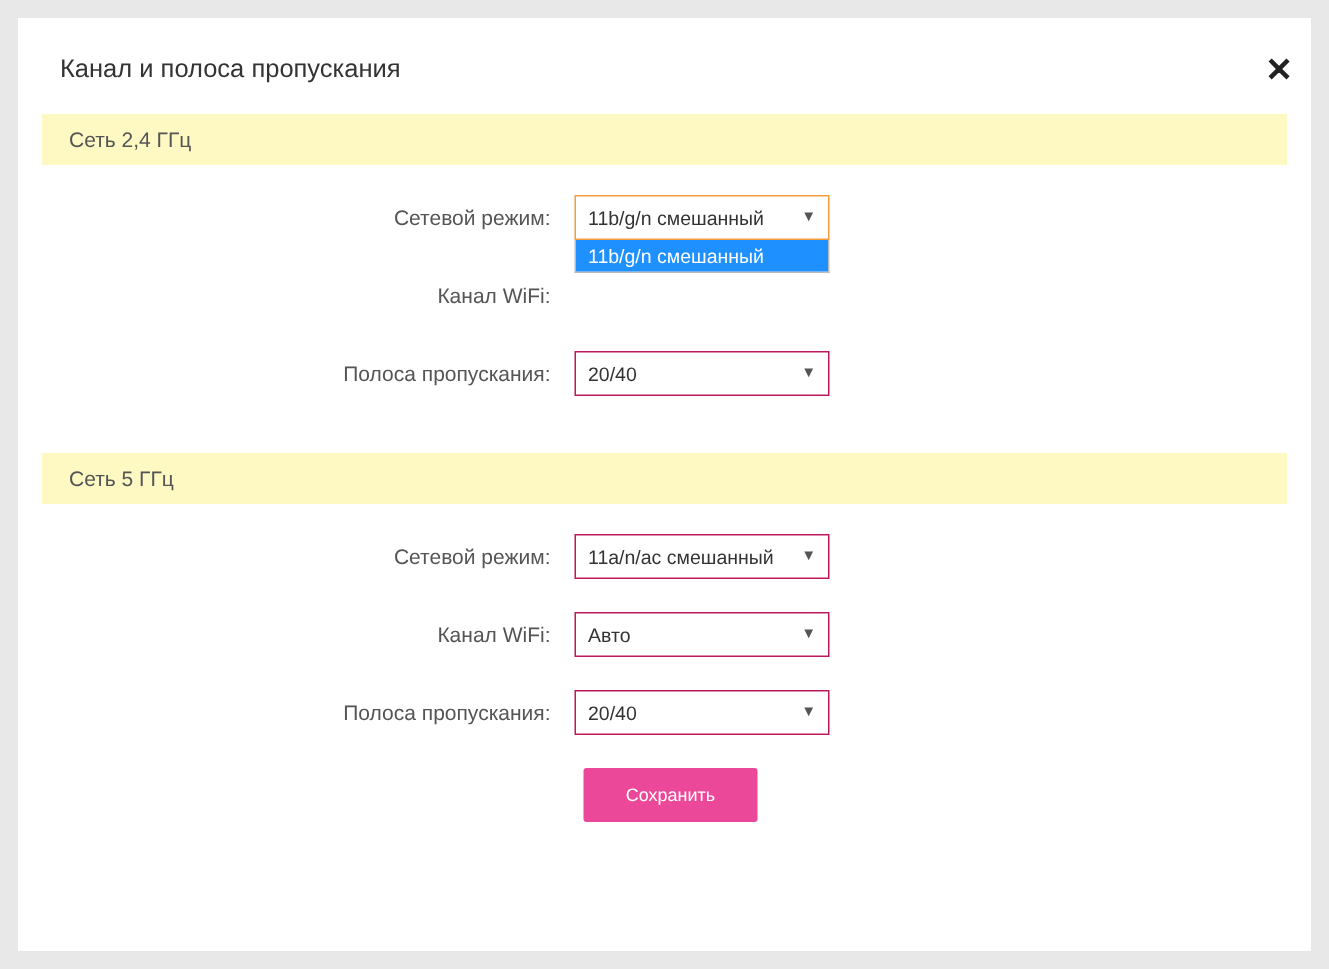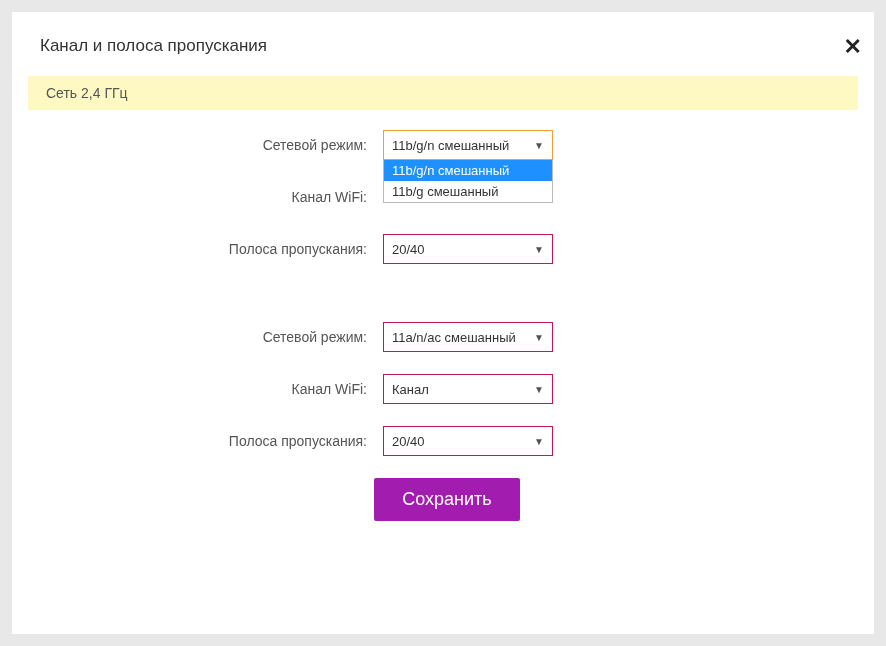--- a/index.html
+++ b/index.html
@@ -110,25 +110,25 @@
     }
     .dropdown-item.selected {
       background: #1e90ff;
       color: #fff;
     }
     .save-row {
       text-align: center;
       margin-top: 12px;
     }
     .save-btn {
-      background: #a21caf;
+      background: #ec4899;
       color: #fff;
       border: none;
       padding: 11px 28px;
-      font-size: 18px;
+      font-size: 12px;
       cursor: pointer;
       border-radius: 2px;
     }
   </style>
 </head>
 <body>
 
 <div class="modal">
 
   <div class="modal-header">
@@ -144,21 +144,20 @@
 
     <div class="form-row">
       <div class="form-label">Сетевой режим:</div>
       <div class="select-wrap">
         <div class="select-box active">
           <span>11b/g/n смешанный</span>
           <span class="select-caret">▼</span>
         </div>
         <div class="dropdown">
           <div class="dropdown-item selected">11b/g/n смешанный</div>
-          <div class="dropdown-item">11b/g смешанный</div>
         </div>
       </div>
     </div>
 
     <div class="form-row">
       <div class="form-label">Канал WiFi:</div>
       <div class="select-wrap" style="visibility:hidden;">
         <div class="select-box">
             <span>&nbsp;</span>
           </div>
@@ -170,38 +169,39 @@
       <div class="select-wrap">
         <div class="select-box">
           <span>20/40</span>
           <span class="select-caret">▼</span>
         </div>
       </div>
     </div>
 
   </div>
 
+  <div class="section-header">Сеть 5 ГГц</div>
 
   <div class="form-section">
 
     <div class="form-row">
       <div class="form-label">Сетевой режим:</div>
       <div class="select-wrap">
         <div class="select-box">
           <span>11a/n/ac смешанный</span>
           <span class="select-caret">▼</span>
         </div>
       </div>
     </div>
 
     <div class="form-row">
       <div class="form-label">Канал WiFi:</div>
       <div class="select-wrap">
         <div class="select-box">
-          <span>Канал</span>
+          <span>Авто</span>
           <span class="select-caret">▼</span>
         </div>
       </div>
     </div>
 
     <div class="form-row">
       <div class="form-label">Полоса пропускания:</div>
       <div class="select-wrap">
         <div class="select-box">
           <span>20/40</span>

